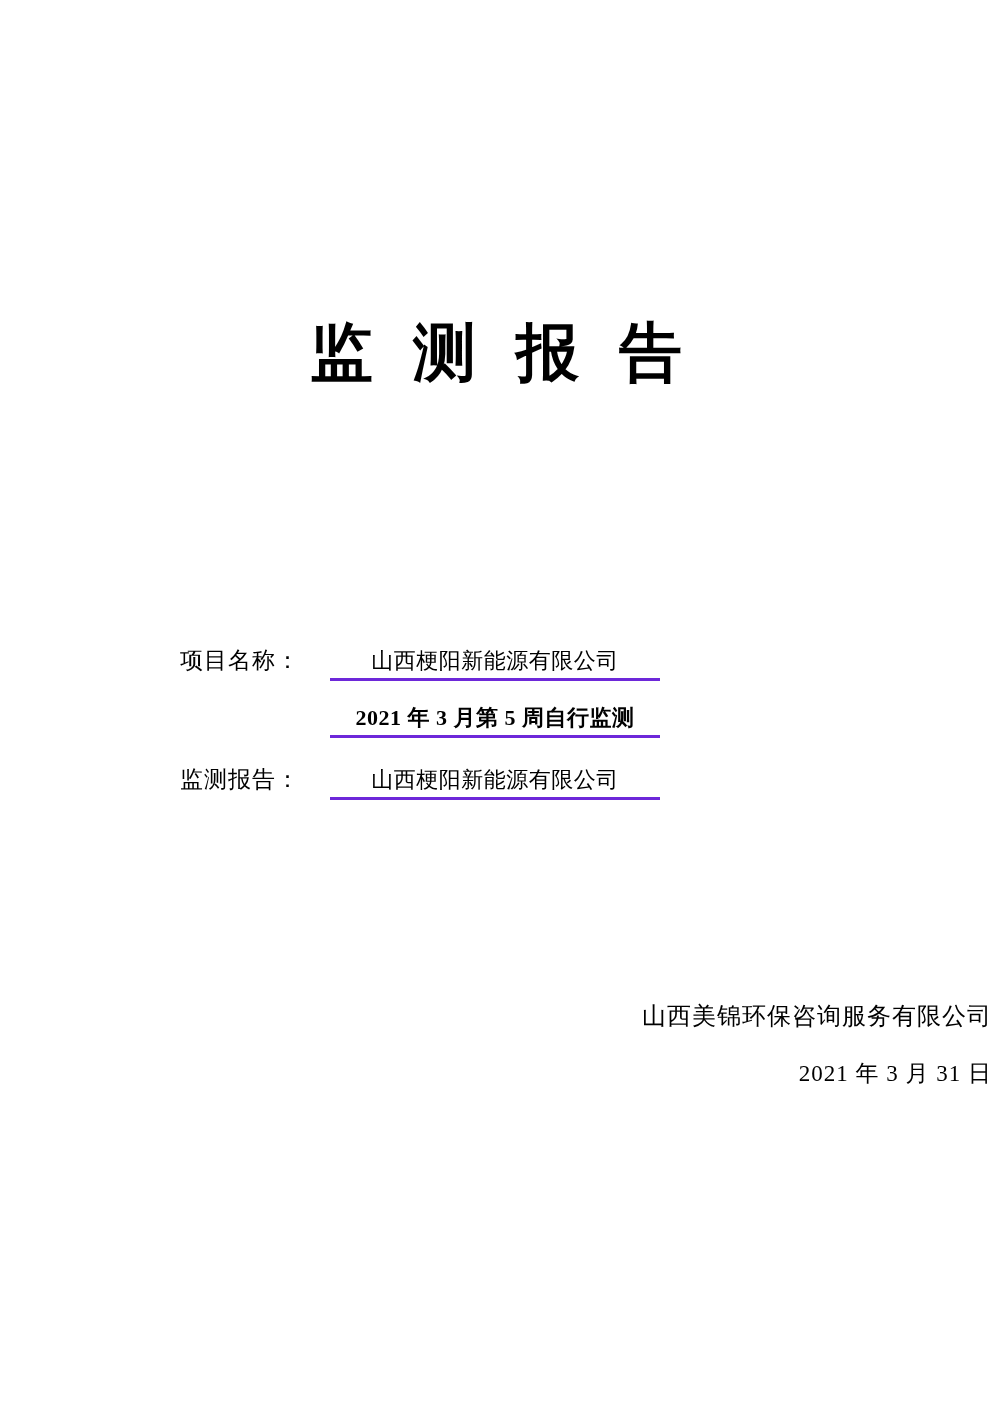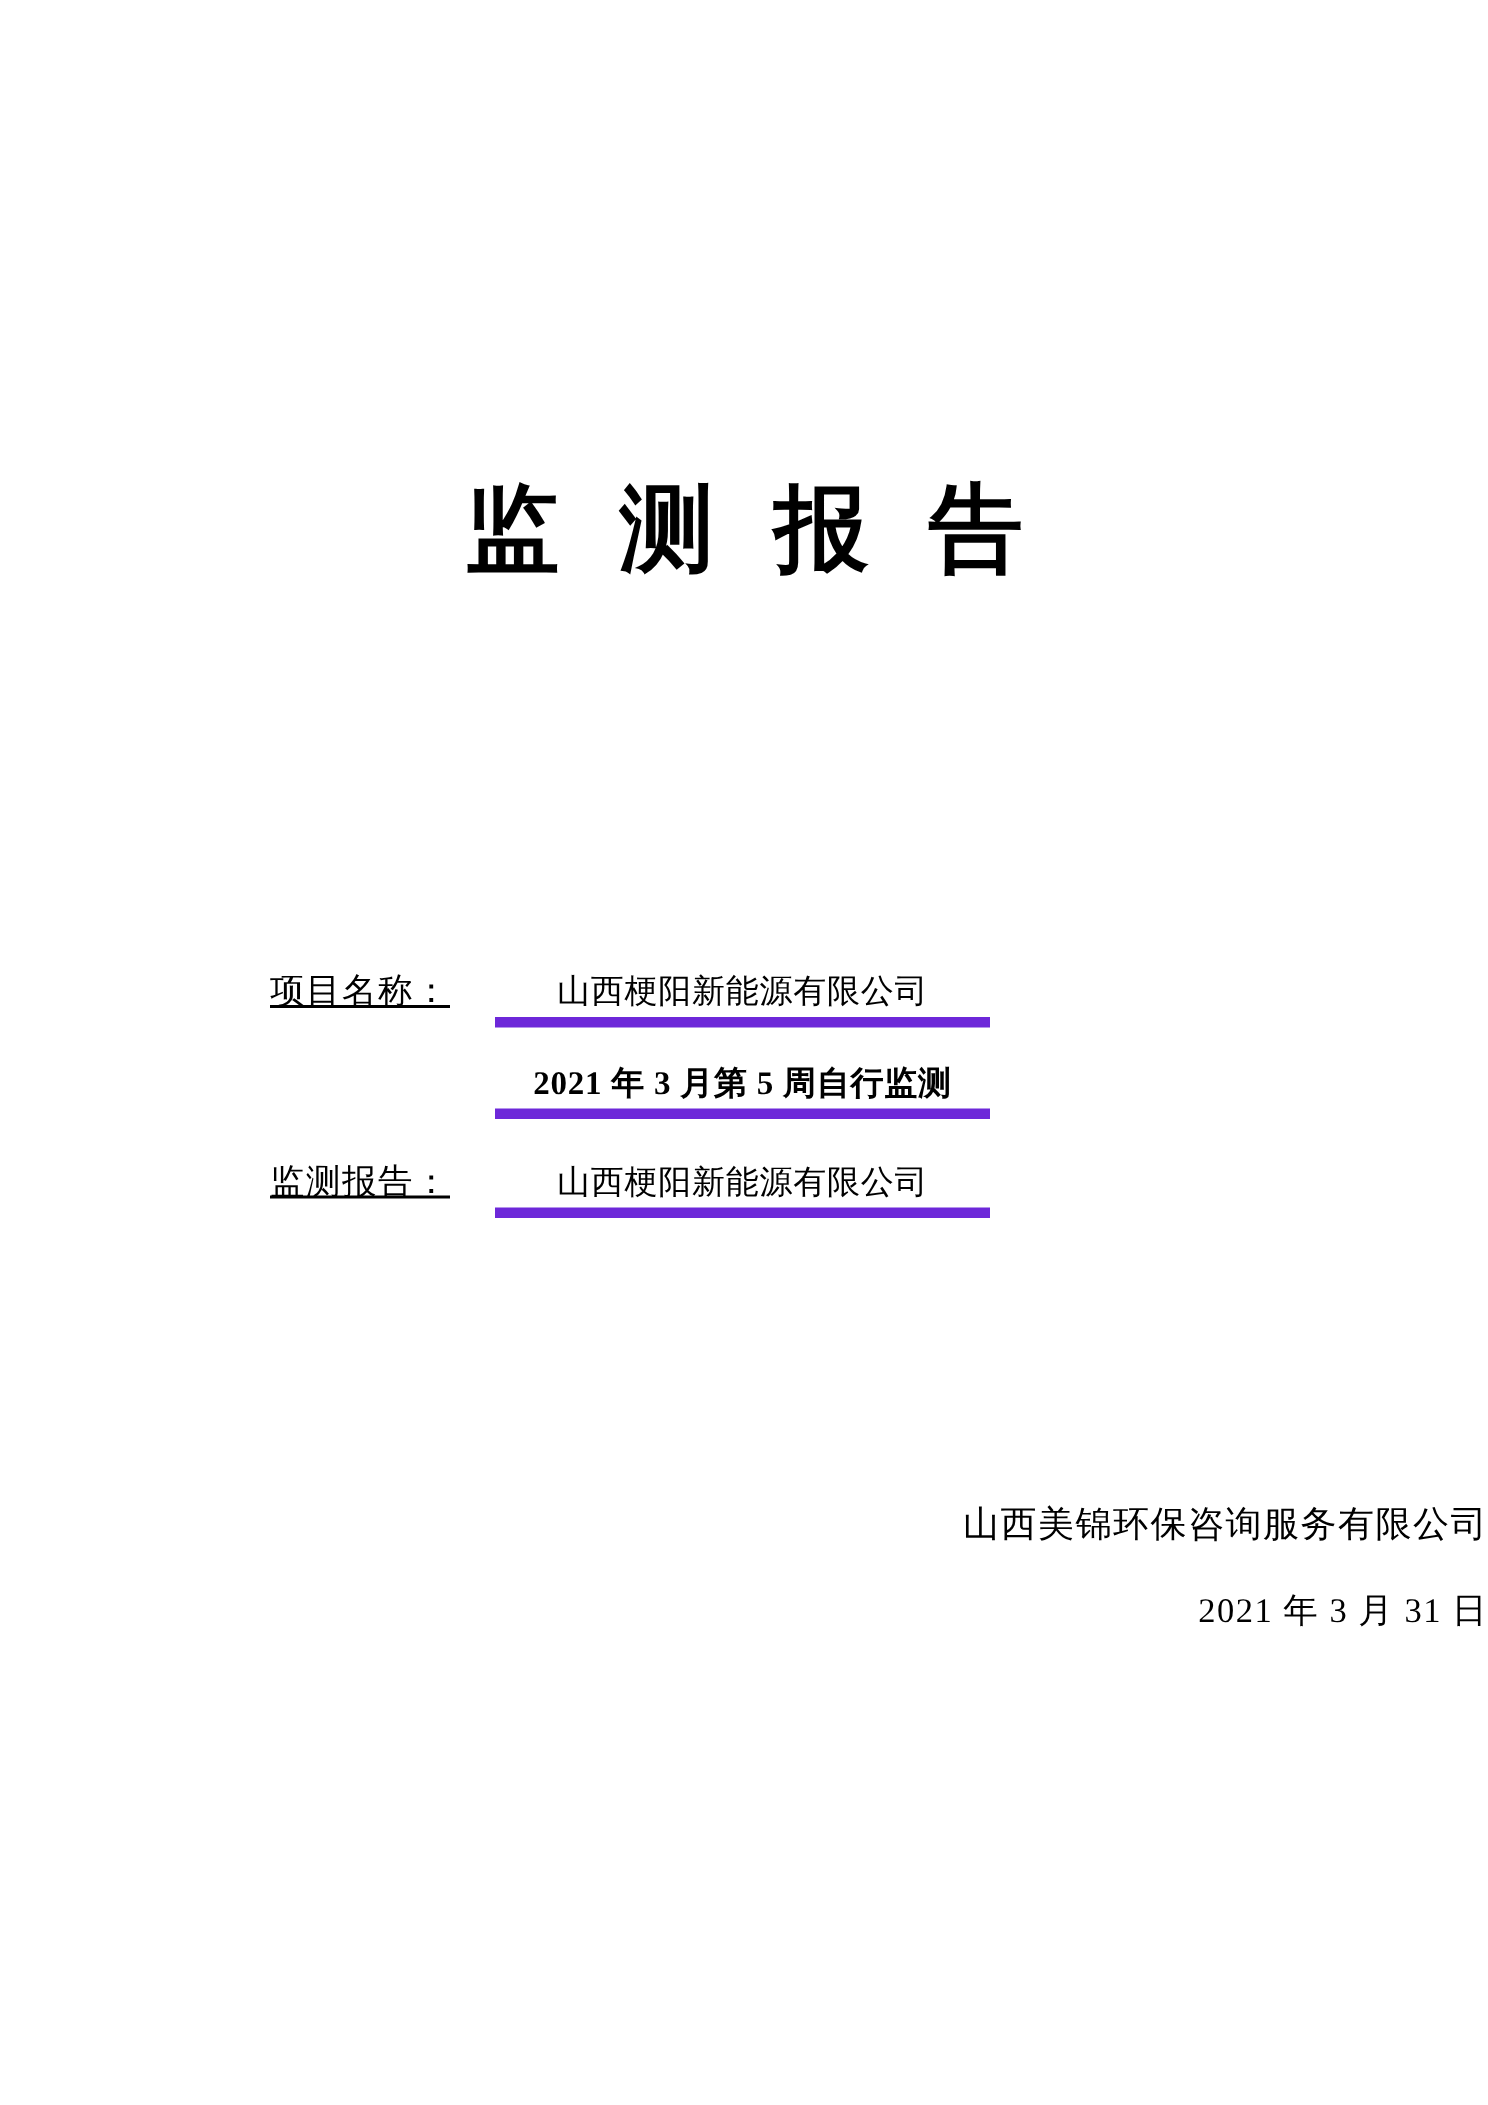--- a/index.html
+++ b/index.html
@@ -72,27 +72,26 @@
     display: flex;
     align-items: baseline;
     margin-bottom: 22px;
     white-space: nowrap;
   }
   .field-label {
     width: 150px;
     flex: 0 0 150px;
     font-size: 23px;
     letter-spacing: 1px;
-    text-decoration: underline;
   }
   .field-value {
     flex: 0 0 auto;
     width: 330px;
     text-align: center;
-    border-bottom: 7px solid #6d28d9;
+    border-bottom: 3px solid #6d28d9;
     padding-bottom: 2px;
     font-size: 22px;
     letter-spacing: 0.5px;
   }
   .field-value.sub {
     margin-left: 150px;
     font-weight: bold;
   }
   .field-row.sub-row {
     margin-bottom: 26px;

